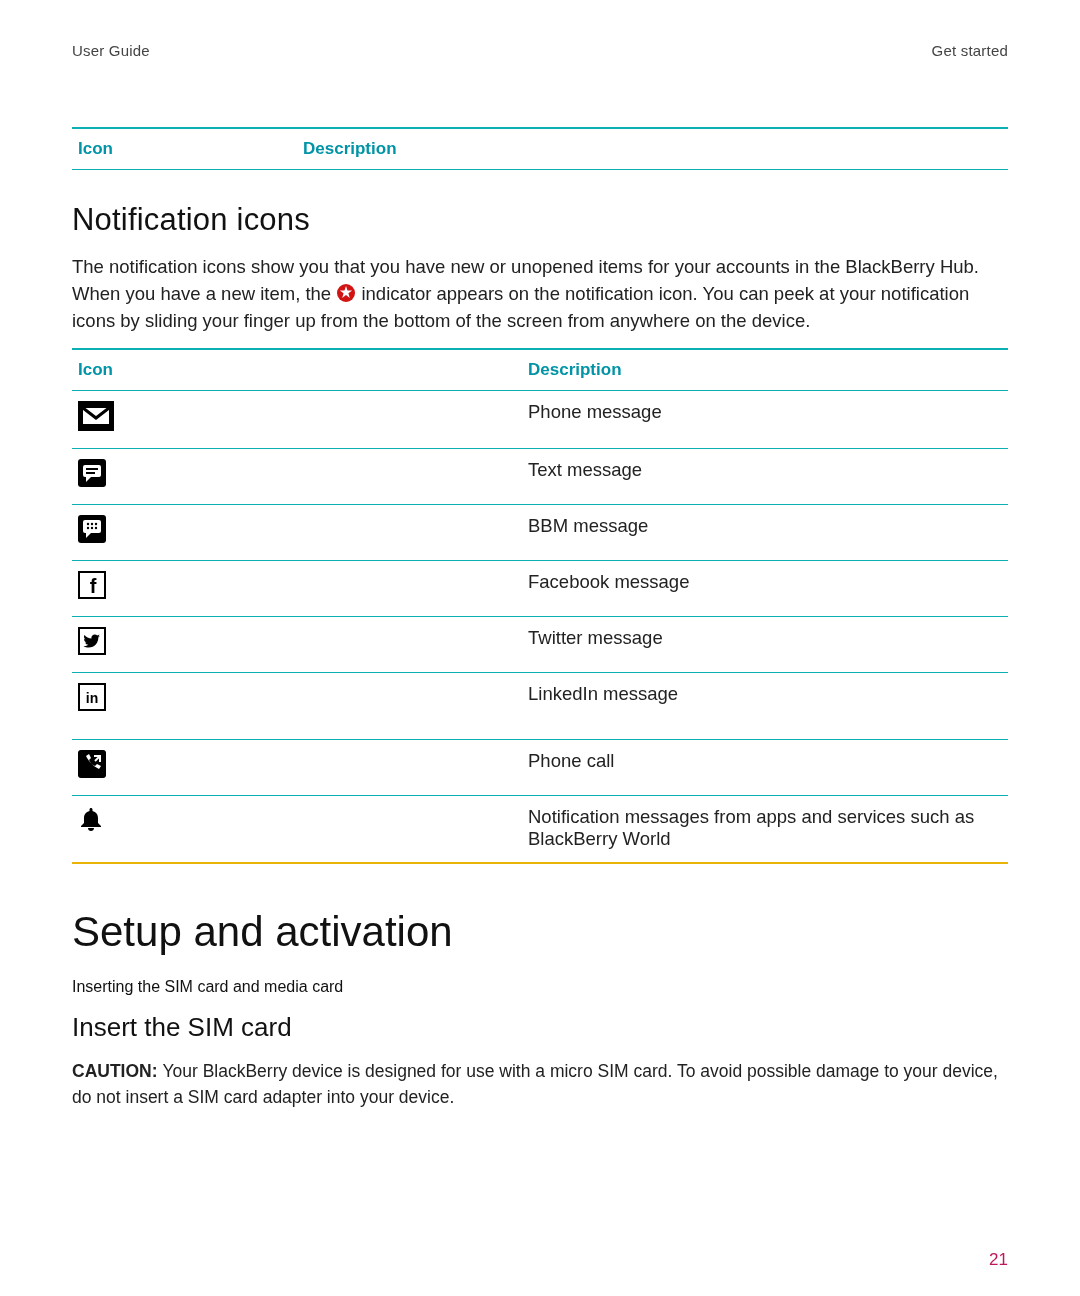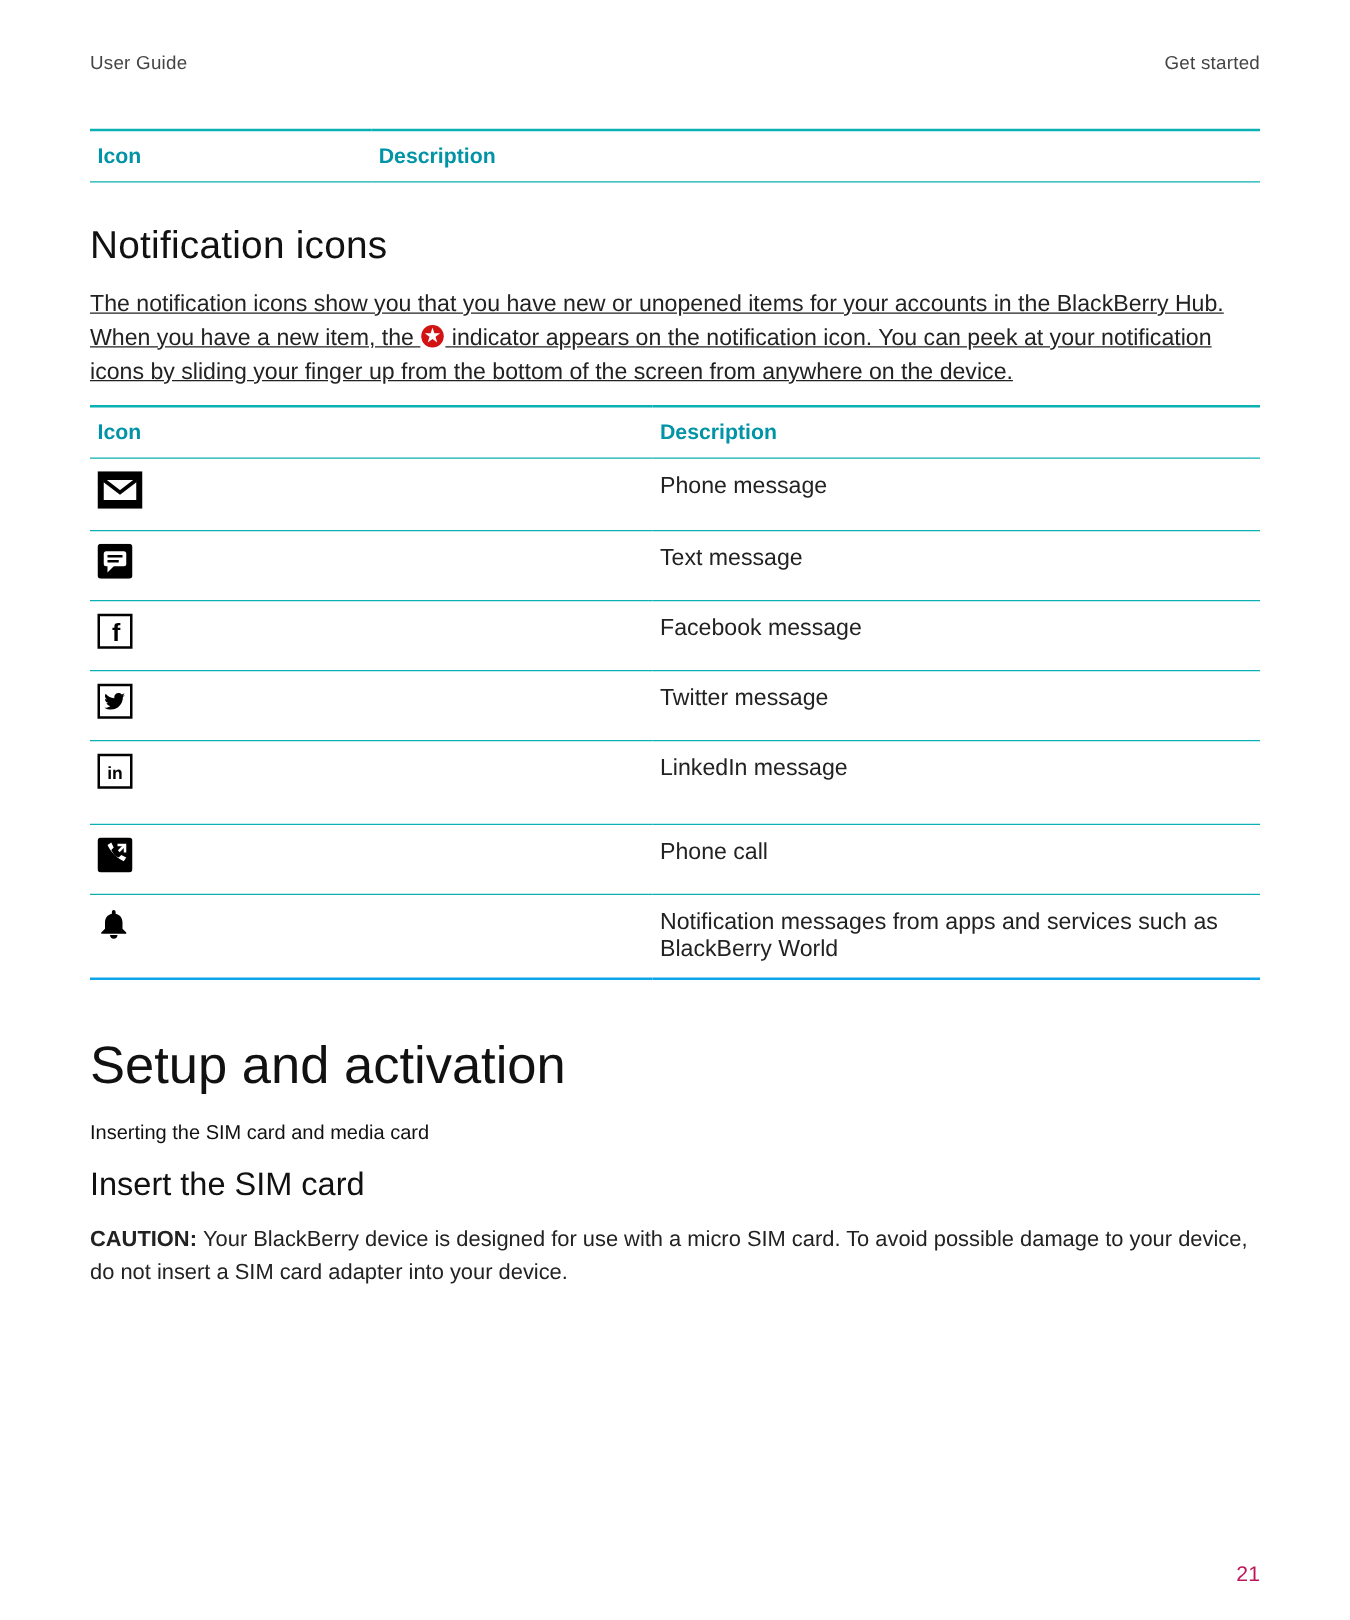--- a/index.html
+++ b/index.html
@@ -15,21 +15,21 @@
     box-sizing: border-box;
     padding: 42px 72px 30px 72px;
     position: relative;
   }
   .running-header {
     display: flex;
     justify-content: space-between;
     font-size: 15px;
     color: #444;
     letter-spacing: 0.2px;
-    margin-bottom: 44px;
+    margin-bottom: 68px;
   }
   .table1 {
     width: 100%;
     border-collapse: collapse;
   }
   .table1 .hdr td {
     color: #0094a6;
     font-weight: bold;
     font-size: 17px;
     padding: 10px 4px 10px 6px;
@@ -48,21 +48,20 @@
     font-weight: 300;
     margin: 32px 0 16px 0;
     letter-spacing: 0.2px;
     color: #111;
   }
   .body-p {
     font-size: 18.5px;
     line-height: 1.45;
     color: #222;
     margin: 0 0 14px 0;
-    text-decoration: underline;
   }
   .inline-indicator {
     display: inline-flex;
     vertical-align: -3px;
   }
   .table2 {
     width: 100%;
     border-collapse: collapse;
   }
   .table2 .hdr td {
@@ -74,21 +73,21 @@
     border-bottom: 1px solid #0ab0b2;
   }
   .table2 .row td {
     font-size: 18.5px;
     color: #222;
     padding: 10px 4px 12px 6px;
     border-bottom: 1px solid #0ab0b2;
     vertical-align: top;
   }
   .table2 .row:last-child td {
-    border-bottom: 2px solid #0ea5e9;
+    border-bottom: 2px solid #eab308;
   }
   .icon-box {
     width: 36px;
     height: 30px;
     display: inline-block;
   }
   h1.big {
     font-size: 42px;
     font-weight: 300;
     margin: 44px 0 22px 0;
@@ -185,20 +184,38 @@
                 <rect x="5" y="6" width="18" height="12" rx="2" fill="#fff"></rect>
                 <polygon points="8,17 8,23 14,17" fill="#fff"></polygon>
                 <line x1="8" y1="10" x2="20" y2="10" stroke="#000" stroke-width="2"></line>
                 <line x1="8" y1="14" x2="17" y2="14" stroke="#000" stroke-width="2"></line>
               </svg>
         </span>
       </td>
       <td>Text message</td>
     </tr>
 
+    <tr class="row">
+      <td>
+        <span class="icon-box" style="width:28px;height:28px;">
+          <svg width="28" height="28" viewBox="0 0 28 28">
+                <rect x="0" y="0" width="28" height="28" rx="3" fill="#000"></rect>
+                <rect x="5" y="5" width="18" height="13" rx="2" fill="#fff"></rect>
+                <polygon points="8,17 8,23 14,17" fill="#fff"></polygon>
+          <circle cx="10" cy="9" r="1.2" fill="#000"></circle>
+                <circle cx="14" cy="9" r="1.2" fill="#000"></circle>
+                <circle cx="18" cy="9" r="1.2" fill="#000"></circle>
+          <circle cx="10" cy="13" r="1.2" fill="#000"></circle>
+                <circle cx="14" cy="13" r="1.2" fill="#000"></circle>
+                <circle cx="18" cy="13" r="1.2" fill="#000"></circle>
+              </svg>
+        </span>
+      </td>
+      <td>BBM message</td>
+    </tr>
 
     <tr class="row">
       <td>
         <span class="icon-box" style="width:28px;height:28px;">
           <svg width="28" height="28" viewBox="0 0 28 28">
                 <rect x="0" y="0" width="28" height="28" fill="#fff"></rect>
                 <rect x="0" y="0" width="28" height="28" fill="none" stroke="#000" stroke-width="4"></rect>
                 <text x="15" y="22" font-family="Arial" font-size="20" font-weight="bold" fill="#000" text-anchor="middle">f</text>
               </svg>
         </span>

